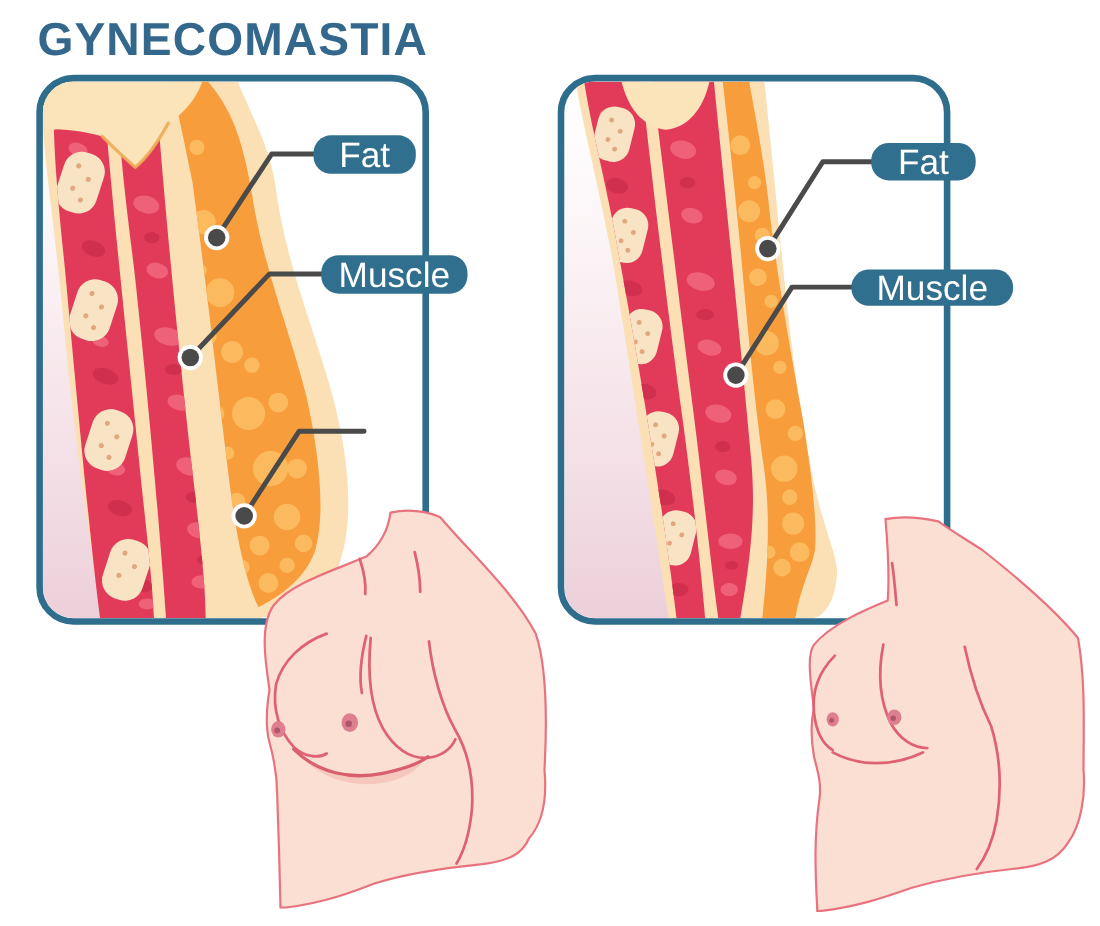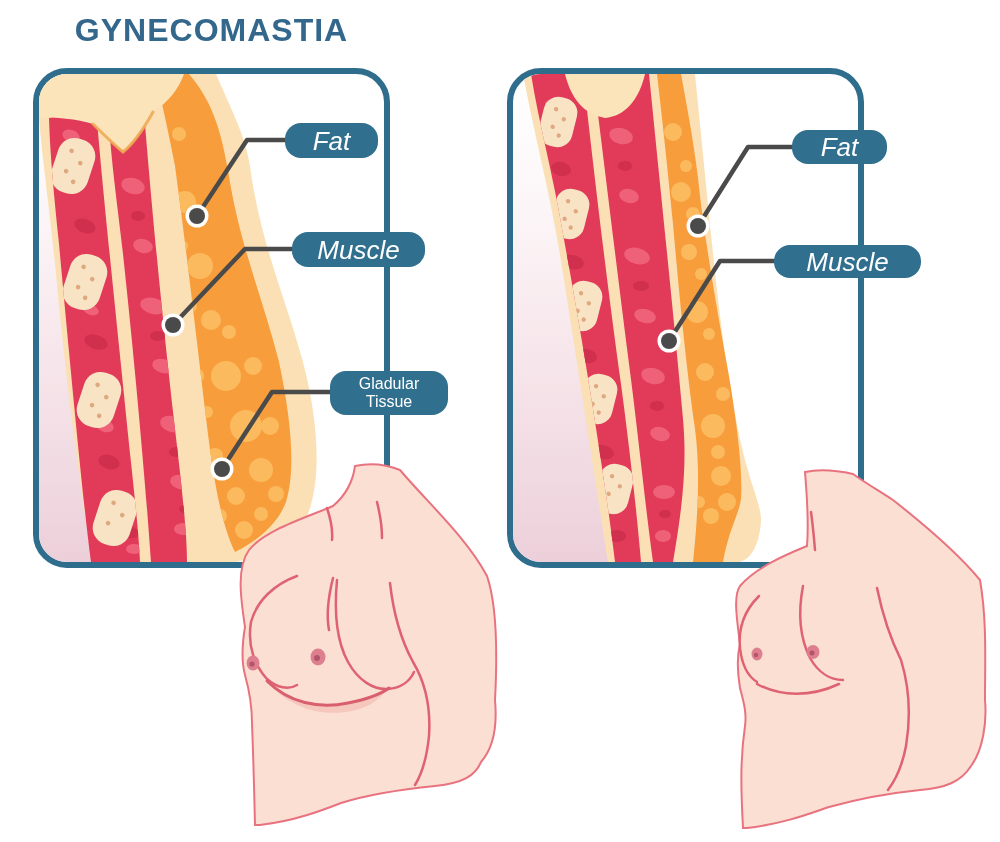--- a/index.html
+++ b/index.html
@@ -1,28 +1,28 @@
 <!DOCTYPE html>
 <html><head>
 <meta charset="utf-8">
 <style>
   html,body{margin:0;padding:0;background:#ffffff;}
   .canvas{position:relative;width:1000px;height:842px;background:#ffffff;overflow:hidden;
           font-family:"Liberation Sans",sans-serif;}
-  .title{position:absolute;font-weight:bold;font-size:32px;color:#33688c;text-align:center;
+  .title{position:absolute;font-weight:bold;font-size:42px;color:#33688c;text-align:center;
          letter-spacing:1px;z-index:5;}
   .panel{position:absolute;width:357px;height:500px;box-sizing:border-box;border:6px solid #2f6d8d;
          border-radius:34px;background:#ffffff;overflow:hidden;z-index:10;}
   .panel svg.art{display:block;}
   .torso{position:absolute;z-index:20;}
   .overlay{position:absolute;left:0;top:0;z-index:30;pointer-events:none;}
   .callout{position:absolute;background:#316f8e;color:#ffffff;border-radius:16px;z-index:40;
            display:flex;flex-direction:column;align-items:center;justify-content:center;
            text-align:center;box-sizing:border-box;}
-  .callout .big{font-size:26px;line-height:1;font-style:italic;}
+  .callout .big{font-size:32px;line-height:1;}
   .callout .small{font-size:16px;line-height:1.15;display:block;}
 </style>
 </head>
 <body>
 
 <div class="canvas">
 
   <div class="title" style="left:33px;top:12px;width:357px;">GYNECOMASTIA</div>
 
   <div class="panel" style="left:33px;top:68px;">
@@ -312,24 +312,20 @@
         <circle cx="669" cy="341" r="8" fill="#4a4a4a"></circle>
     </g>
   </svg>
 
   <div class="callout" style="left:285px;top:123px;width:93px;height:35px;">
     <span class="big">Fat</span>
   </div>
   <div class="callout" style="left:292px;top:232px;width:133px;height:35px;">
     <span class="big">Muscle</span>
   </div>
-  <div class="callout" style="left:330px;top:371px;width:118px;height:44px;">
-    <span class="small">Gladular</span>
-    <span class="small">Tissue</span>
-  </div>
   <div class="callout" style="left:792px;top:130px;width:95px;height:34px;">
     <span class="big">Fat</span>
   </div>
   <div class="callout" style="left:774px;top:245px;width:147px;height:33px;">
     <span class="big">Muscle</span>
   </div>
 
 </div>
 
 </body></html>

